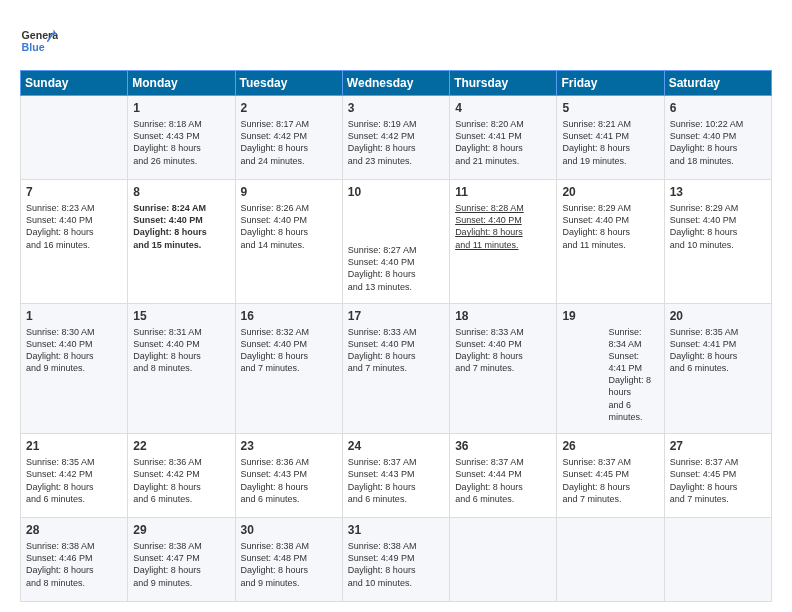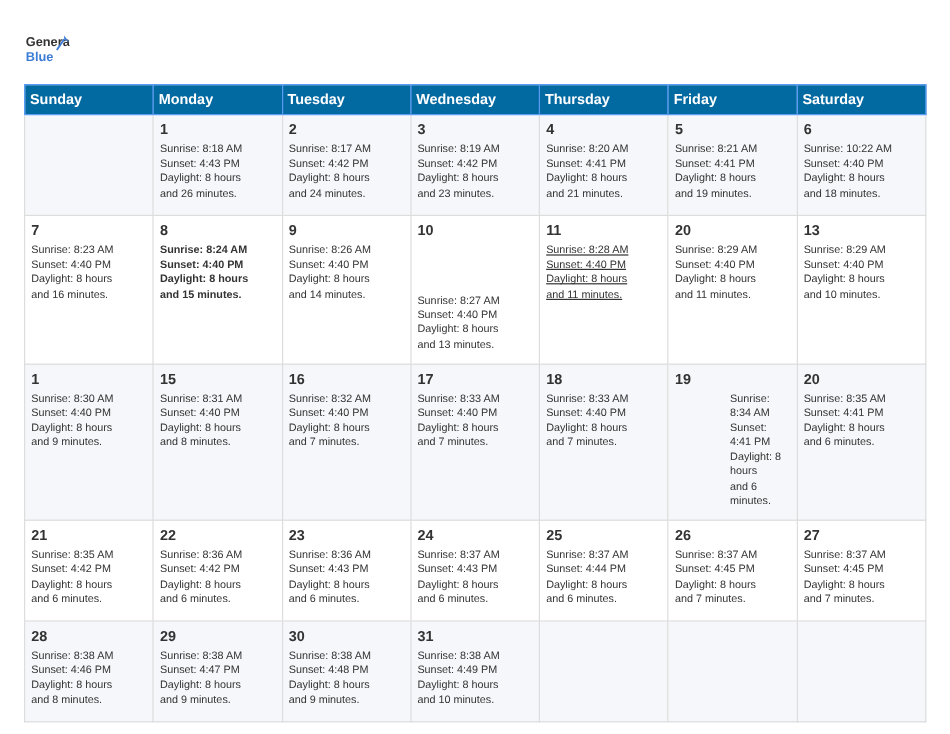--- a/index.html
+++ b/index.html
@@ -292,21 +292,21 @@
 and 6 minutes.</div>
           </td>
           <td>
             <span class="day-num">24</span>
             <div class="day-info" style="white-space: pre-line;">Sunrise: 8:37 AM
 Sunset: 4:43 PM
 Daylight: 8 hours
 and 6 minutes.</div>
           </td>
           <td>
-            <span class="day-num">25</span>
+            <span class="day-num">36</span>
             <div class="day-info" style="white-space: pre-line;">Sunrise: 8:37 AM
 Sunset: 4:44 PM
 Daylight: 8 hours
 and 6 minutes.</div>
           </td>
           <td>
             <span class="day-num">26</span>
             <div class="day-info" style="white-space: pre-line;">Sunrise: 8:37 AM
 Sunset: 4:45 PM
 Daylight: 8 hours

